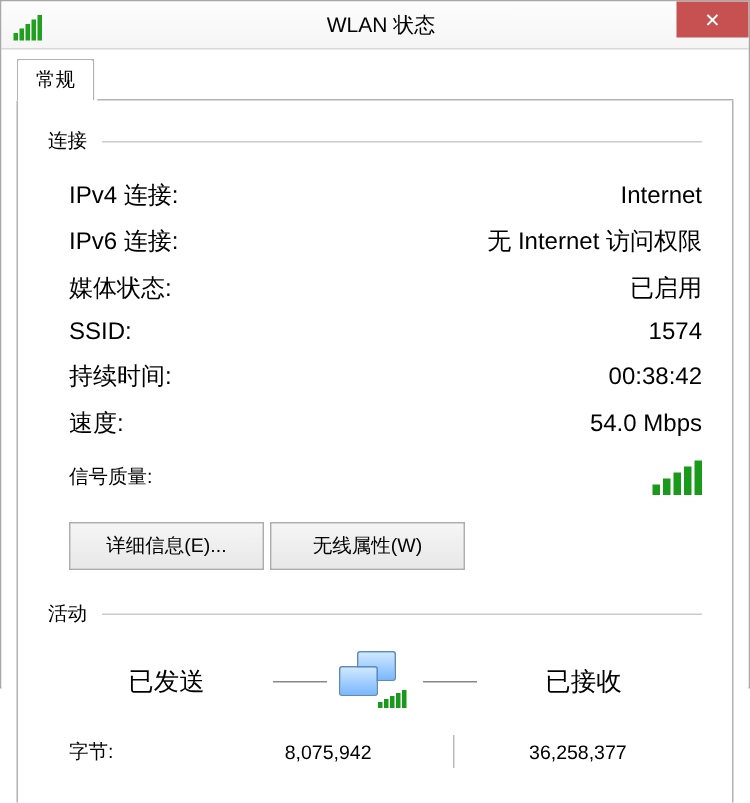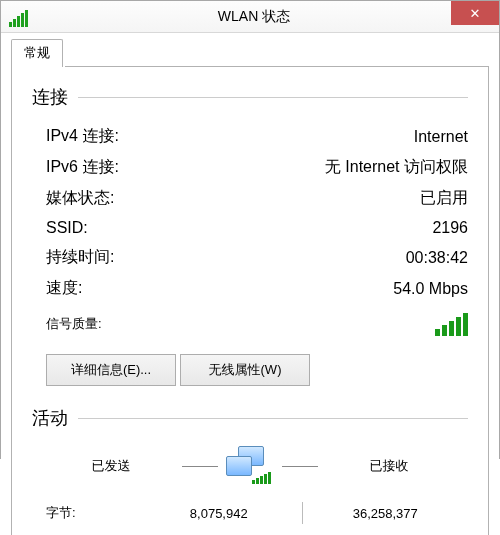--- a/index.html
+++ b/index.html
@@ -101,21 +101,21 @@
   }
   .group {
     margin-bottom: 14px;
   }
   .group-header {
     display: flex;
     align-items: center;
     margin-bottom: 12px;
   }
   .group-title {
-    font-size: 18px;
+    font-size: 13px;
     color: #000;
     margin-right: 10px;
     white-space: nowrap;
   }
   .group-rule {
     flex: 1;
     border-top: 1px solid #ccc;
     height: 1px;
   }
   .rows { padding-left: 14px; }
@@ -167,21 +167,21 @@
     display: flex;
     align-items: center;
     justify-content: center;
     gap: 6px;
     padding: 4px 0 10px 0;
     position: relative;
   }
   .act-side {
     width: 130px;
     text-align: center;
-    font-size: 13px;
+    font-size: 17px;
   }
   .act-dash {
     width: 36px;
     border-top: 1px solid #888;
     height: 1px;
   }
   .act-icon {
     width: 52px;
     height: 40px;
     position: relative;
@@ -263,21 +263,21 @@
           <div class="row">
             <span class="label">IPv6 连接:</span>
             <span class="value">无 Internet 访问权限</span>
           </div>
           <div class="row">
             <span class="label">媒体状态:</span>
             <span class="value">已启用</span>
           </div>
           <div class="row">
             <span class="label">SSID:</span>
-            <span class="value">2196</span>
+            <span class="value">1574</span>
           </div>
           <div class="row">
             <span class="label">持续时间:</span>
             <span class="value">00:38:42</span>
           </div>
           <div class="row">
             <span class="label">速度:</span>
             <span class="value">54.0 Mbps</span>
           </div>
           <div class="signal-row">

